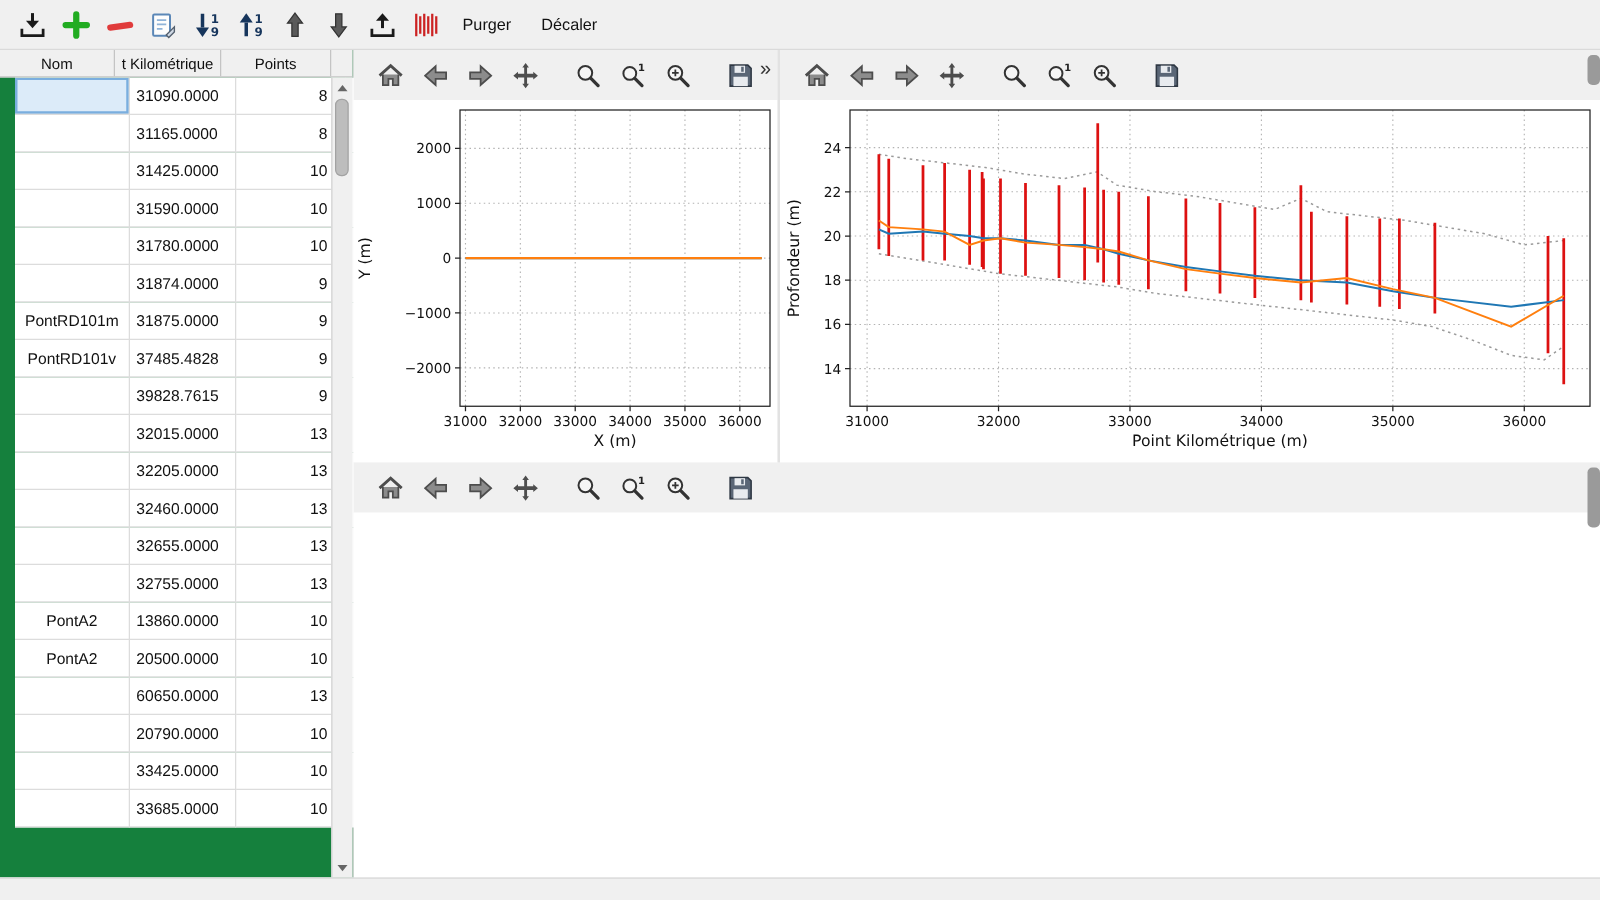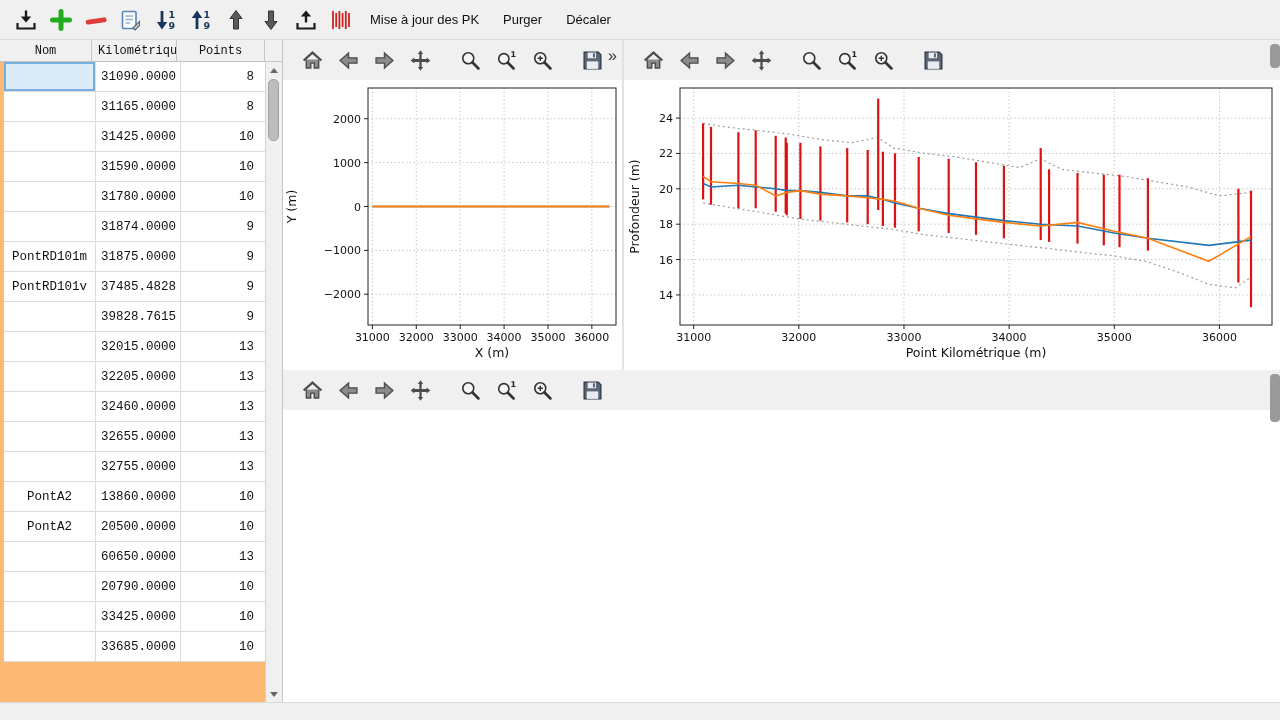--- a/index.html
+++ b/index.html
@@ -6,25 +6,25 @@
 html,body{width:1280px;height:720px;overflow:hidden;background:#f0f0f0;font-family:"Liberation Sans",sans-serif;}
 #app{position:relative;width:1280px;height:720px;}
 
 
 #top-toolbar{position:absolute;left:0;top:0;width:100%;height:40px;display:flex;align-items:center;padding-left:10px;gap:4px;background:#f0f0f0;border-bottom:1px solid #dadada;}
 .tool-btn{width:31px;height:31px;border:none;background:transparent;display:flex;align-items:center;justify-content:center;cursor:pointer;border-radius:3px;}
 .tool-btn svg{width:24px;height:24px}
 .action-btn{border:none;background:transparent;font-size:13px;color:#111;padding:0 10px;height:30px;cursor:pointer;font-family:inherit;white-space:nowrap;}
 
 
-#left-panel{position:absolute;left:0;top:40px;width:283px;height:662px;background:#fdba74;border-right:1px solid #c4c4c4;font-family:Liberation Mono, monospace;}
+#left-panel{position:absolute;left:0;top:40px;width:283px;height:662px;background:#15803d;border-right:1px solid #c4c4c4;}
 #table-header{position:absolute;top:0;left:0;right:0;height:22px;display:flex;background:#f0f0f0;border-bottom:1px solid #c4c4c4;}
 .th{font-size:12px;display:flex;align-items:center;justify-content:center;border-right:1px solid #c4c4c4;color:#111;overflow:hidden;white-space:nowrap;}
 .th.c0{width:92px}.th.c1{width:85px}.th.c2{width:88px}
-#table-body{position:absolute;top:22px;left:4px;width:272px;bottom:0;overflow:hidden;}
+#table-body{position:absolute;top:22px;left:12px;width:272px;bottom:0;overflow:hidden;}
 .tr{display:flex;height:30px;background:#fff;}
 .td{border-right:1px solid #dcdcdc;border-bottom:1px solid #dcdcdc;font-size:12.5px;color:#111;display:flex;align-items:center;overflow:hidden;white-space:nowrap;}
 .td.c0{width:92px;justify-content:center}
 .td.c1{width:85px;padding-left:5px}
 .td.c2{width:88px;justify-content:flex-end;padding-right:14px}
 .td.selected{background:#dcebf9;box-shadow:inset 0 0 0 2px #7aaede;}
 #table-scrollbar{position:absolute;top:22px;right:0;width:17px;bottom:0;background:#f0f0f0;border-left:1px solid #d2d2d2;}
 .sb-btn{position:absolute;left:0;width:100%;height:14px;display:flex;align-items:center;justify-content:center;background:transparent;border:none;cursor:pointer;}
 .sb-btn.up{top:1px}.sb-btn.down{bottom:1px}
 .tri-up{width:0;height:0;border-left:4px solid transparent;border-right:4px solid transparent;border-bottom:5px solid #666;}
@@ -136,21 +136,20 @@
         <button class="tool-btn">
           <span style="display: flex;">
             <svg viewBox="0 0 24 24">
               <g stroke="#c22" stroke-width="1.8">
                 <path d="M4 3v18M7.2 5v14M10.4 3v18M13.6 5v14M16.8 3v18M20 5v14"></path>
               </g>
             </svg>
           </span>
         </button>
       </span>
-    <button class="action-btn">Mise à jour des PK</button>
     <button class="action-btn">Purger</button>
     <button class="action-btn">Décaler</button>
   </div>
 
   <div id="left-panel">
     <div id="table-header">
       <div class="th c0">Nom</div>
       <div class="th c1">t Kilométrique</div>
       <div class="th c2">Points</div>
     </div>

